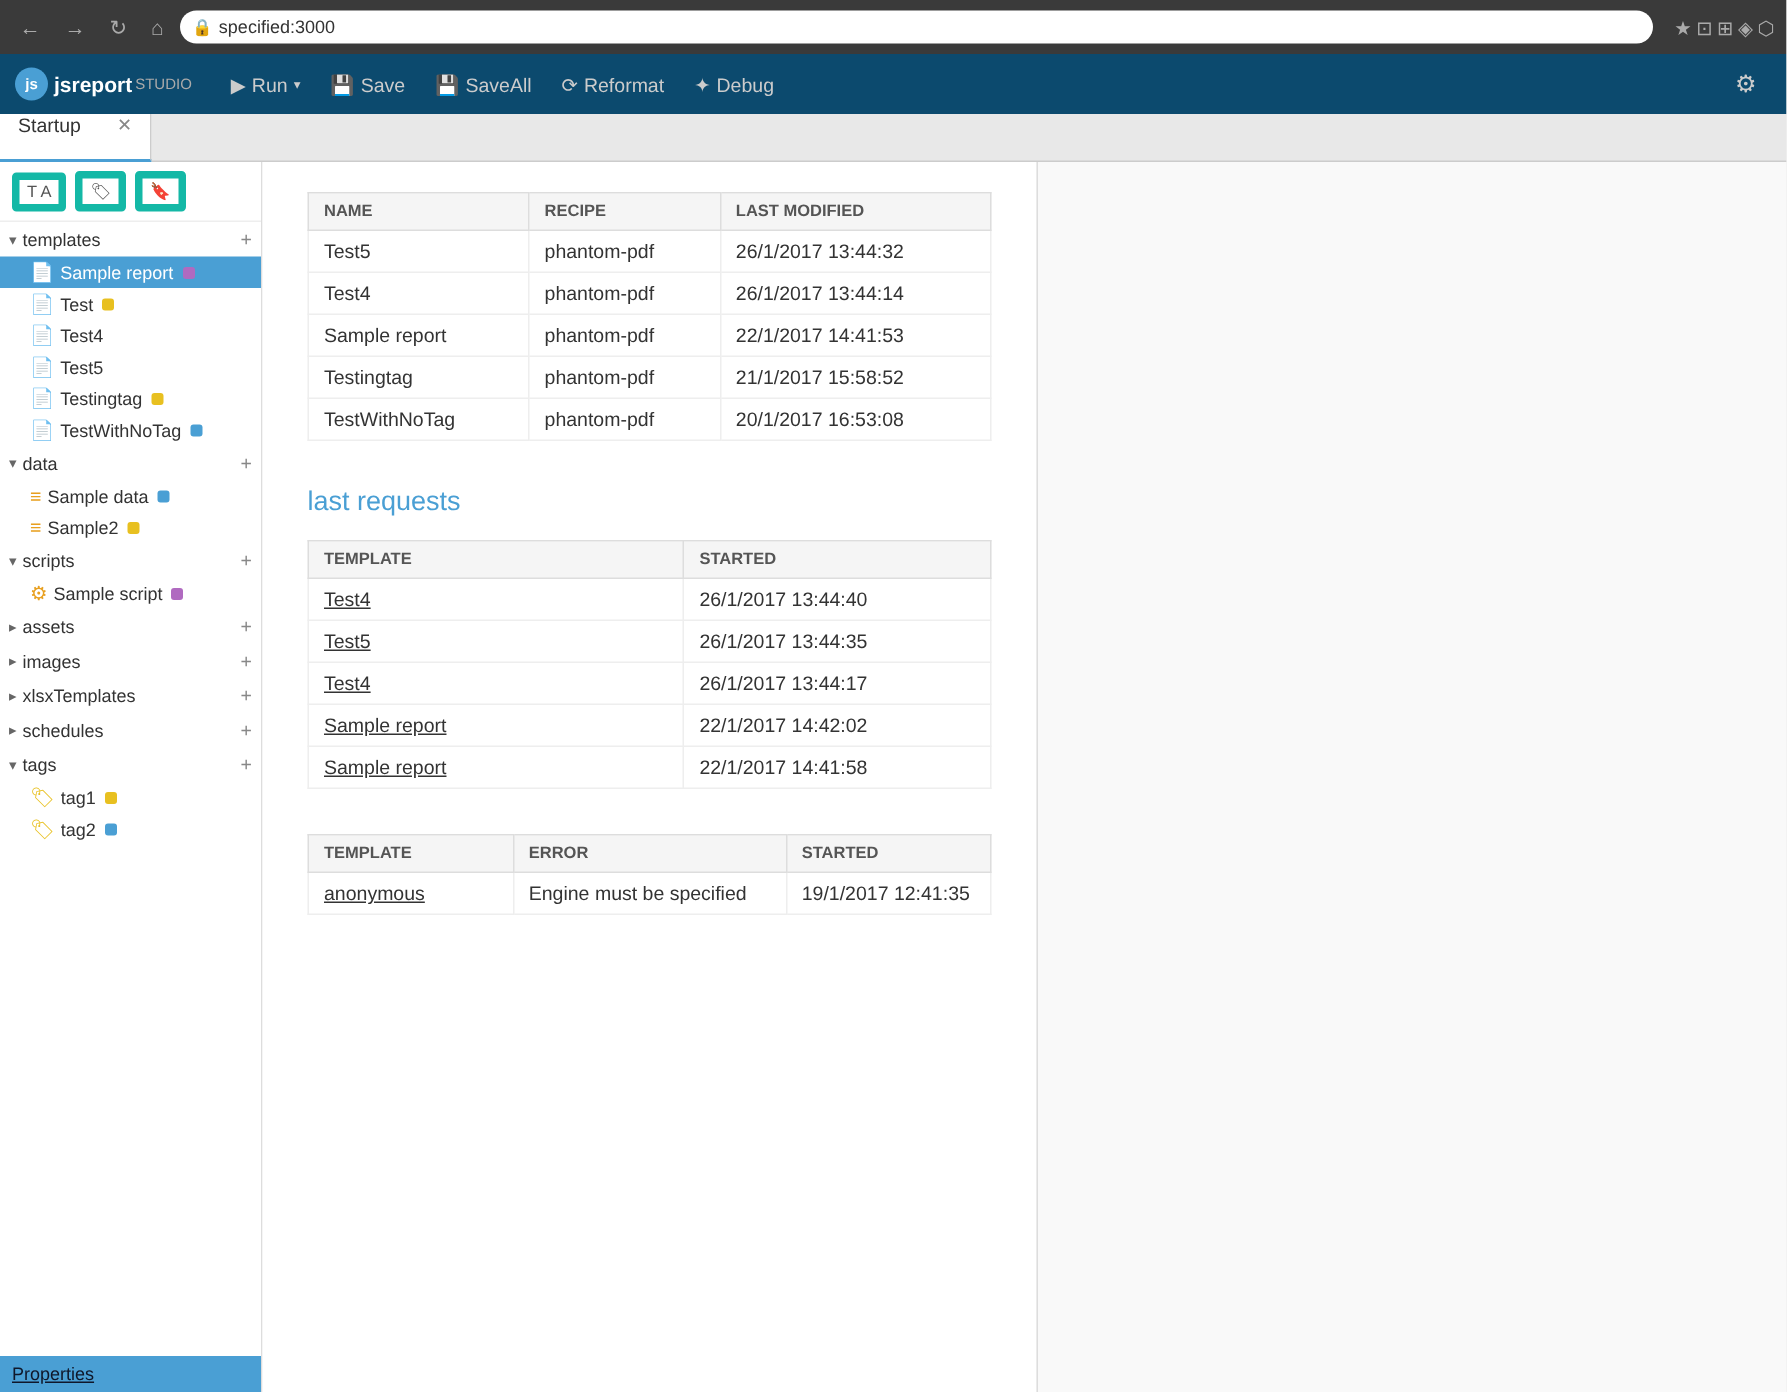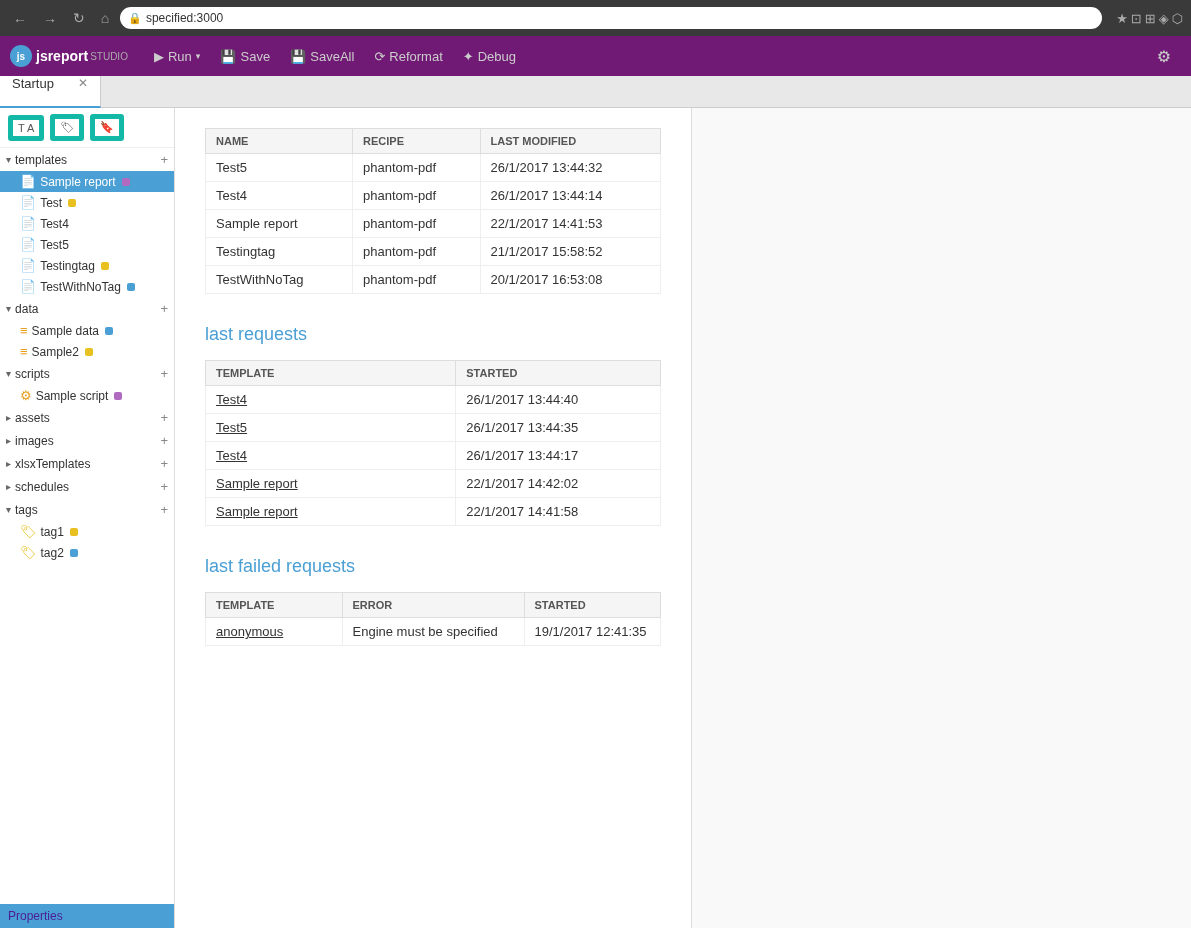--- a/index.html
+++ b/index.html
@@ -32,21 +32,21 @@
       padding: 0 8px;
       font-size: 12px;
       color: #333;
     }
     .browser-lock-icon { color: #888; margin-right: 4px; font-size: 11px; }
     .browser-icons { display: flex; gap: 3px; margin-left: 8px; }
     .browser-icon { color: #aaa; font-size: 13px; }
 
     
     .app-toolbar {
-      background: #701a75;
+      background: #0c4a6e;
       height: 40px;
       display: flex;
       align-items: center;
       padding: 0 10px;
       gap: 0;
       justify-content: space-between;
     }
     .app-logo {
       display: flex;
       align-items: center;
@@ -183,25 +183,26 @@
       border-radius: 2px;
       margin-left: 2px;
       flex-shrink: 0;
     }
     .tag-purple { background: #b06ac0; }
     .tag-yellow { background: #e8c020; }
     .tag-blue { background: #4a9fd4; }
 
     .sidebar-properties {
       background: #4a9fd4;
-      color: #4c1d95;
+      color: #0f172a;
       padding: 5px 8px;
       font-size: 12px;
       font-weight: 500;
       flex-shrink: 0;
+      text-decoration: underline;
     }
 
     
     .content-area {
       flex: 1;
       background: #fff;
       overflow-y: auto;
       padding: 20px 30px;
     }
     .section-title {
@@ -499,21 +500,20 @@
     <td class="link-cell">Sample report</td>
     <td>22/1/2017 14:42:02</td>
   </tr>
           <tr>
     <td class="link-cell">Sample report</td>
     <td>22/1/2017 14:41:58</td>
   </tr>
         </tbody>
     </table>
 
-    <h2 class="section-title">last failed requests</h2>
     <table class="data-table">
       <thead>
         <tr>
           <th style="width:30%">TEMPLATE</th>
           <th style="width:40%">ERROR</th>
           <th>STARTED</th>
         </tr>
       </thead>
       <tbody id="last-failed-body">
       <tr>

